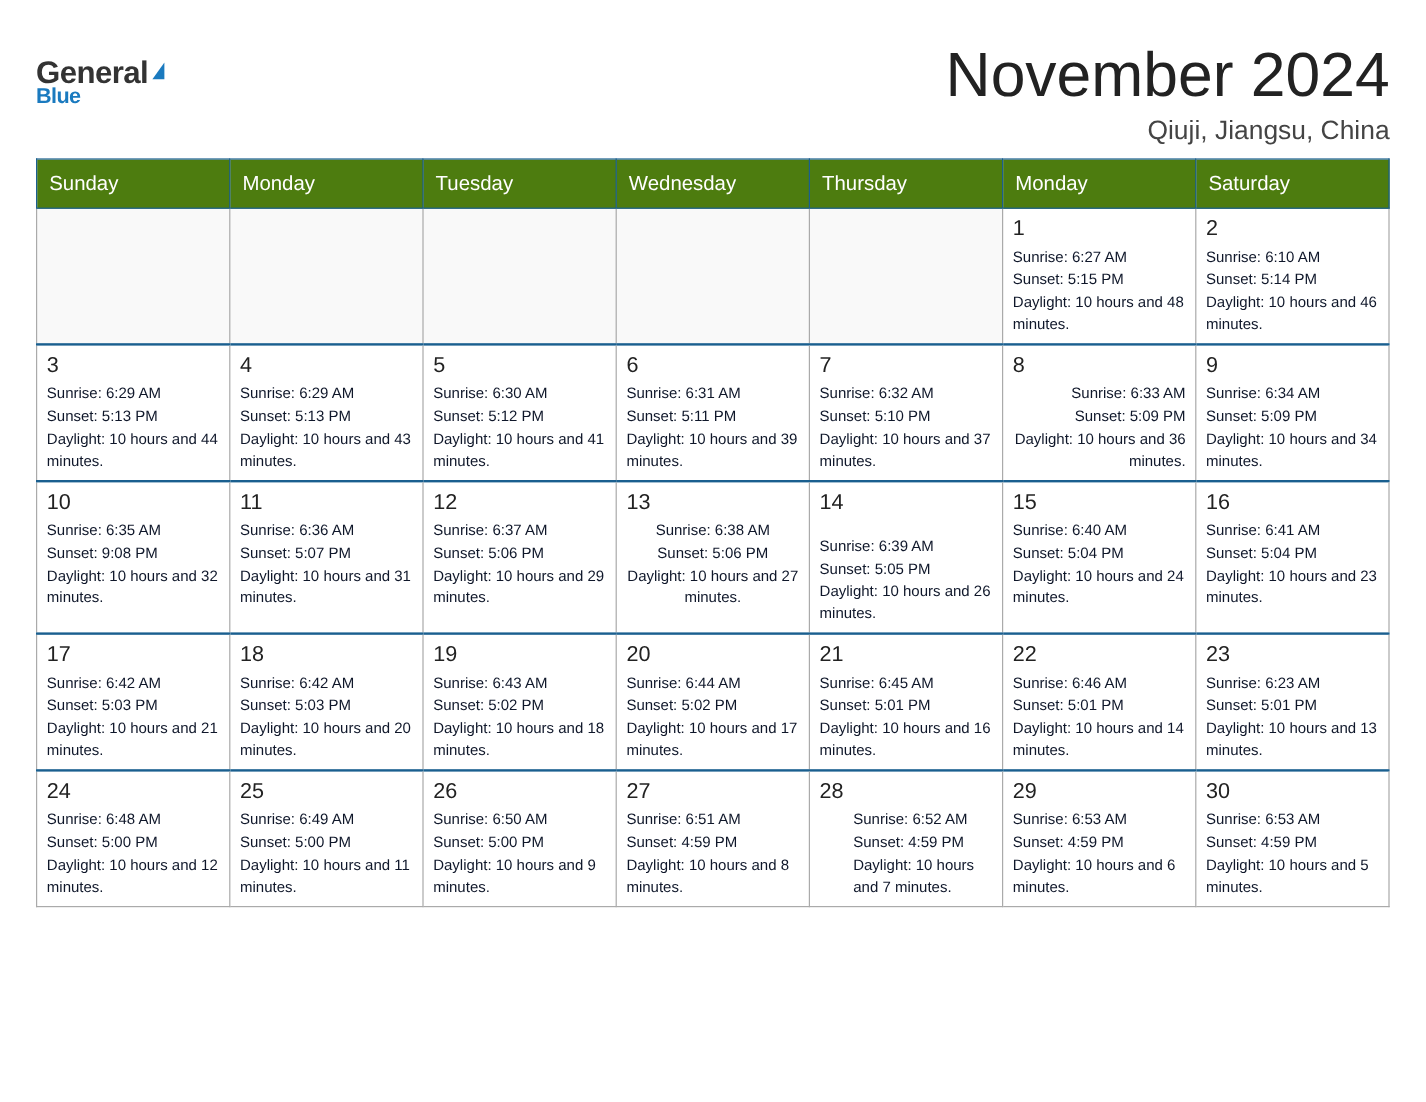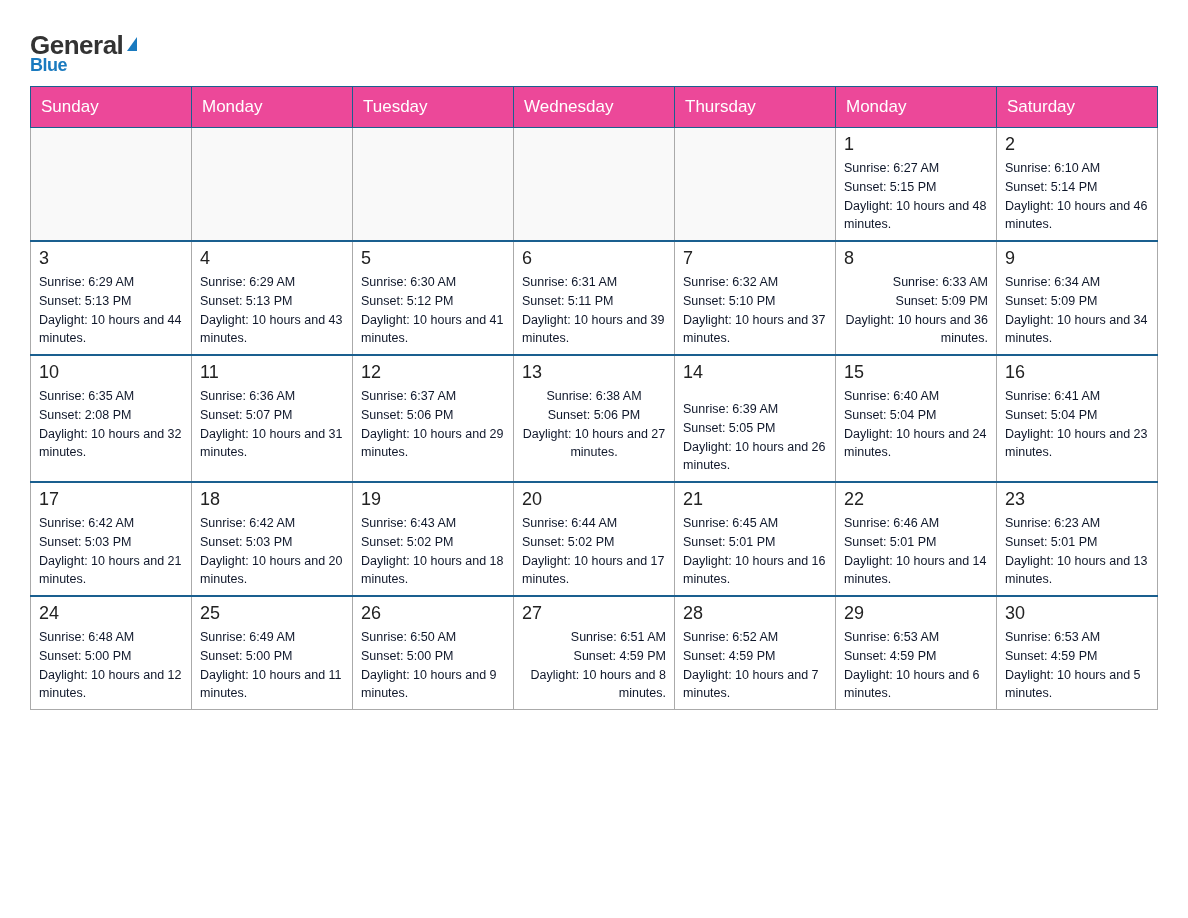--- a/index.html
+++ b/index.html
@@ -8,20 +8,21 @@
       background: #fff;
       padding: 20px 30px;
       width: 1188px;
       min-height: 918px;
     }
     .header-area {
       display: flex;
       justify-content: space-between;
       align-items: flex-start;
       margin-bottom: 10px;
+      margin-top: 15px;
     }
     .logo {
       display: flex;
       flex-direction: column;
       align-items: flex-start;
       margin-top: 10px;
     }
     .logo-general {
       font-size: 26px;
       font-weight: bold;
@@ -59,21 +60,21 @@
       font-size: 22px;
       color: #444;
       margin-top: 4px;
     }
     .calendar {
       width: 100%;
       border-collapse: collapse;
       margin-top: 8px;
     }
     .calendar th {
-      background-color: #ec4899;
+      background-color: #4d7c0f;
       color: #fff;
       font-size: 17px;
       font-weight: normal;
       padding: 10px 10px;
       text-align: left;
       border: 1px solid #1a5f8f;
     }
     .calendar td {
       border: 1px solid #aaa;
       vertical-align: top;
@@ -102,20 +103,24 @@
 </head>
 <body>
 
 <div class="header-area">
   <div class="logo">
     <div style="display:flex;align-items:center;">
       <span class="logo-general">General</span>
       <span class="logo-triangle"></span>
     </div>
     <span class="logo-blue">Blue</span>
+  </div>
+  <div class="title-area">
+    <div class="month-title">November 2024</div>
+    <div class="location-title">Qiuji, Jiangsu, China</div>
   </div>
 </div>
 
 <table class="calendar">
   <thead>
     <tr>
     <th>Sunday</th>
         <th>Monday</th>
         <th>Tuesday</th>
         <th>Wednesday</th>
@@ -185,21 +190,21 @@
           <div class="day-number">9</div>
           <div class="day-info" style="white-space: pre-line;">Sunrise: 6:34 AM
 Sunset: 5:09 PM
 Daylight: 10 hours and 34 minutes.</div>
         </td>
       </tr>
       <tr class="row-divider">
         <td>
           <div class="day-number">10</div>
           <div class="day-info" style="white-space: pre-line;">Sunrise: 6:35 AM
-Sunset: 2:08 PM
+Sunset: 9:08 PM
 Daylight: 10 hours and 32 minutes.</div>
         </td>
         <td>
           <div class="day-number">11</div>
           <div class="day-info" style="white-space: pre-line;">Sunrise: 6:36 AM
 Sunset: 5:07 PM
 Daylight: 10 hours and 31 minutes.</div>
         </td>
         <td>
           <div class="day-number">12</div>
@@ -290,27 +295,27 @@
 Daylight: 10 hours and 11 minutes.</div>
         </td>
         <td>
           <div class="day-number">26</div>
           <div class="day-info" style="white-space: pre-line;">Sunrise: 6:50 AM
 Sunset: 5:00 PM
 Daylight: 10 hours and 9 minutes.</div>
         </td>
         <td>
           <div class="day-number">27</div>
-          <div class="day-info" style="white-space: pre-line; text-align: right;">Sunrise: 6:51 AM
+          <div class="day-info" style="white-space: pre-line;">Sunrise: 6:51 AM
 Sunset: 4:59 PM
 Daylight: 10 hours and 8 minutes.</div>
         </td>
         <td>
           <div class="day-number">28</div>
-          <div class="day-info" style="white-space: pre-line;">Sunrise: 6:52 AM
+          <div class="day-info" style="white-space: pre-line; margin-left: 28px;">Sunrise: 6:52 AM
 Sunset: 4:59 PM
 Daylight: 10 hours and 7 minutes.</div>
         </td>
         <td>
           <div class="day-number">29</div>
           <div class="day-info" style="white-space: pre-line;">Sunrise: 6:53 AM
 Sunset: 4:59 PM
 Daylight: 10 hours and 6 minutes.</div>
         </td>
         <td>

